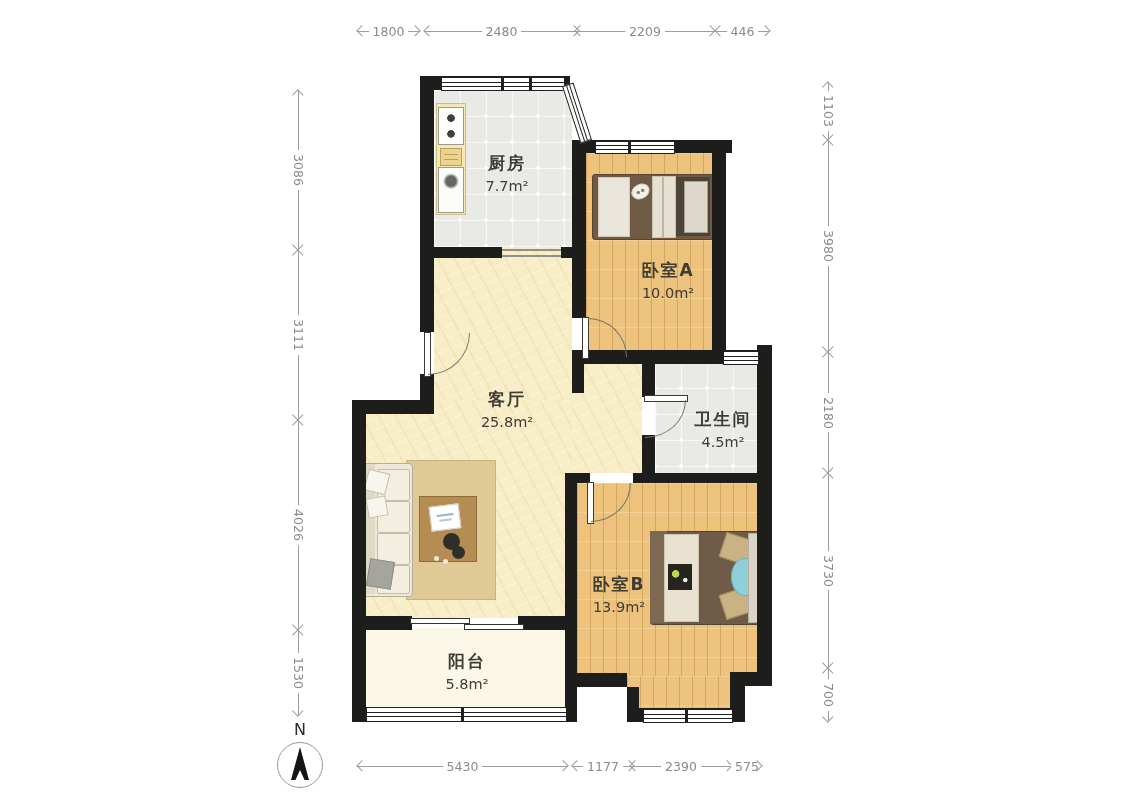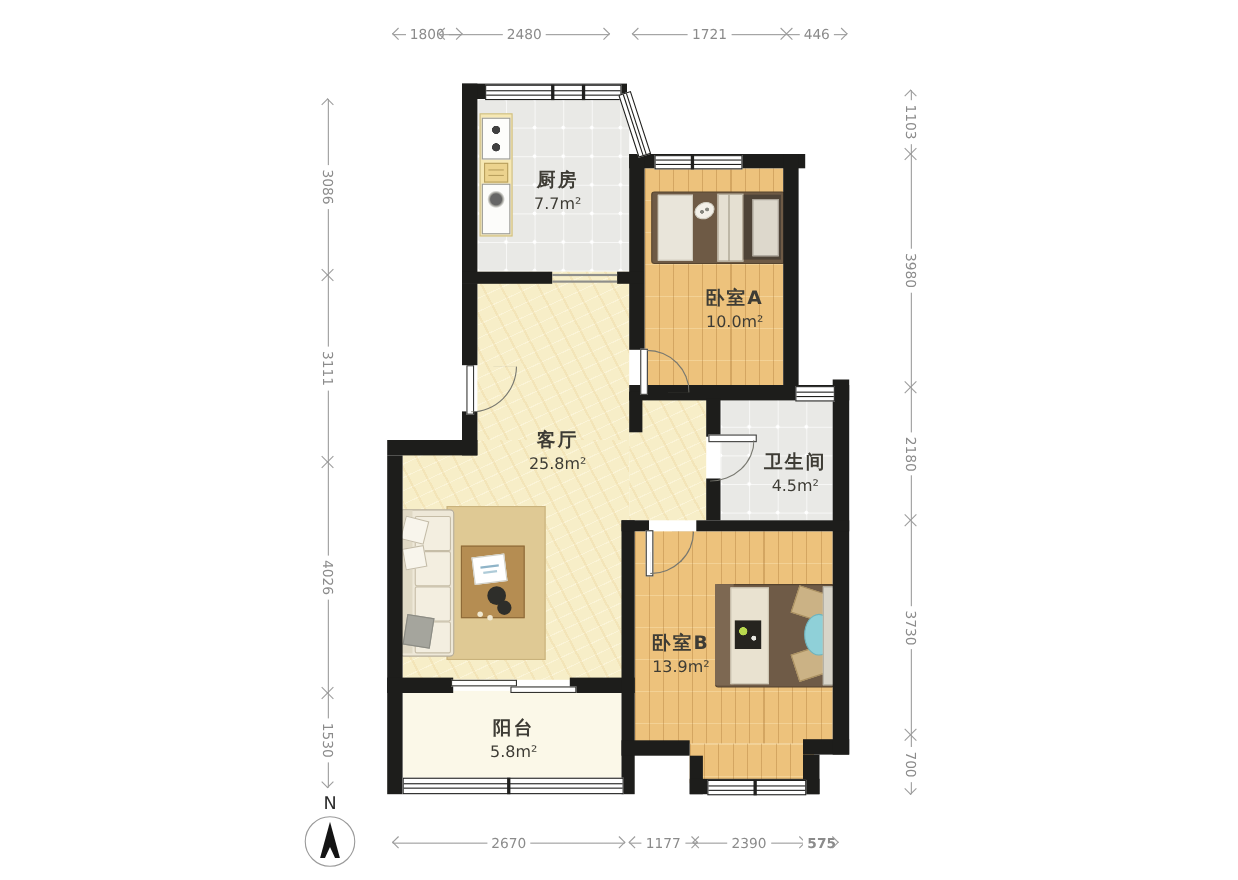--- a/index.html
+++ b/index.html
@@ -194,25 +194,25 @@
     <span class="rarea">13.9m²</span>
   </div>
   <div class="rlabel" style="left:467px;top:650px;">
     <span class="rname">阳台</span>
     <span class="rarea">5.8m²</span>
   </div>
 
   <div class="dim dim-h" style="left:357px;top:24px;width:63px;">
       <span class="dlbl">1800</span>
     </div>
-  <div class="dim dim-h" style="left:399px;top:24px;width:155px;">
+  <div class="dim dim-h" style="left:424px;top:24px;width:155px;">
       <span class="dlbl">2480</span>
     </div>
   <div class="dim dim-h" style="left:575px;top:24px;width:140px;">
-      <span class="dlbl">1721</span>
+      <span class="dlbl">2209</span>
     </div>
   <div class="dim dim-h" style="left:715px;top:24px;width:55px;">
       <span class="dlbl">446</span>
     </div>
 
   <div class="dim dim-v" style="left:291px;top:90px;height:160px;">
       <span class="dlbl">3086</span>
     </div>
   <div class="dim dim-v" style="left:291px;top:250px;height:170px;">
       <span class="dlbl">3111</span>
@@ -234,29 +234,29 @@
       <span class="dlbl">2180</span>
     </div>
   <div class="dim dim-v" style="left:821px;top:473px;height:195px;">
       <span class="dlbl">3730</span>
     </div>
   <div class="dim dim-v" style="left:821px;top:668px;height:54px;">
       <span class="dlbl">700</span>
     </div>
 
   <div class="dim dim-h" style="left:357px;top:759px;width:211px;">
-      <span class="dlbl">2670</span>
+      <span class="dlbl">5430</span>
     </div>
   <div class="dim dim-h" style="left:572px;top:759px;width:62px;">
       <span class="dlbl">1177</span>
     </div>
   <div class="dim dim-h" style="left:630px;top:759px;width:102px;">
       <span class="dlbl">2390</span>
     </div>
-  <div class="dim dim-h" style="left:732px;top:759px;width:30px;font-weight:bold;">
+  <div class="dim dim-h" style="left:732px;top:759px;width:30px;">
       <span class="dlbl">575</span>
     </div>
 
   <div class="compass" style="left:272px;top:720px;width:56px;">
     <div class="cN">N</div>
     <div class="ccirc">
       <div class="needle"></div>
       <div class="notch"></div>
     </div>
   </div>

